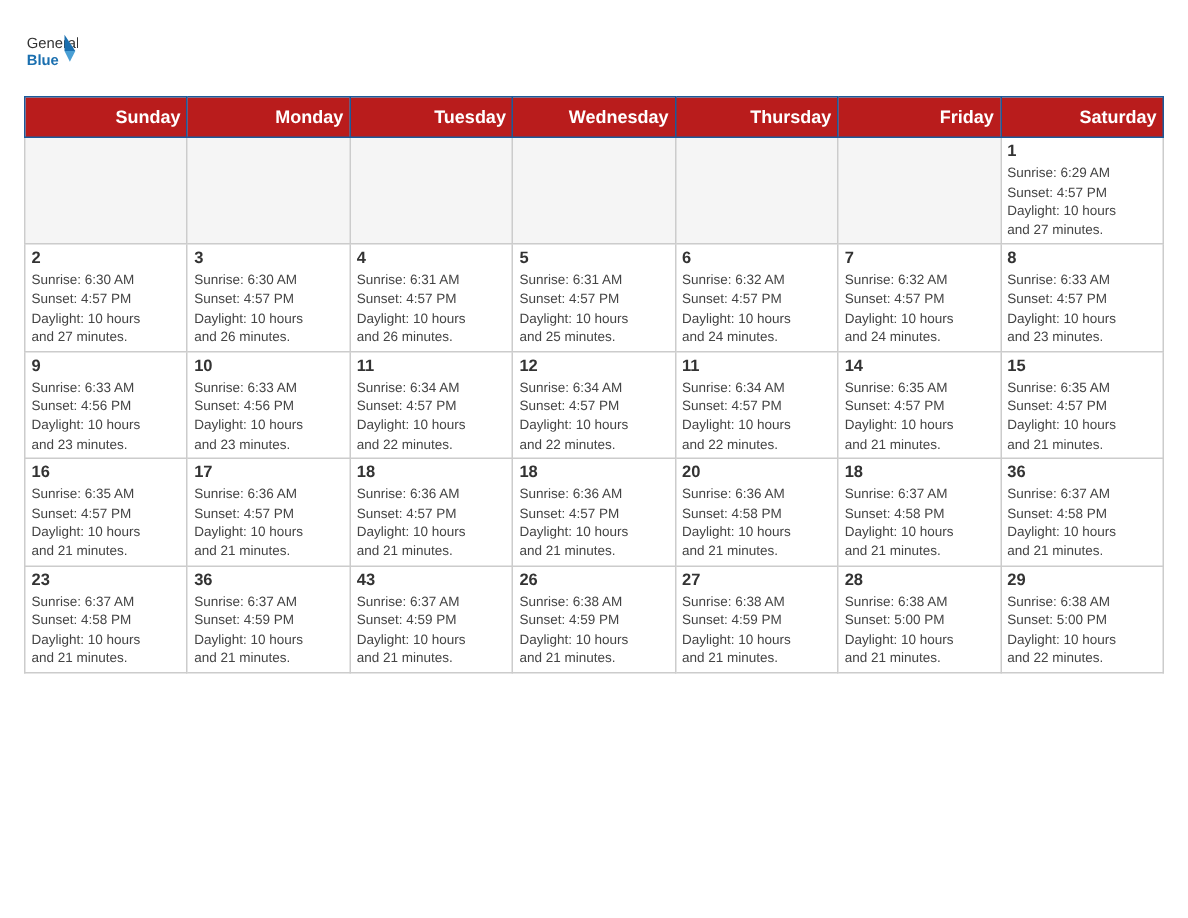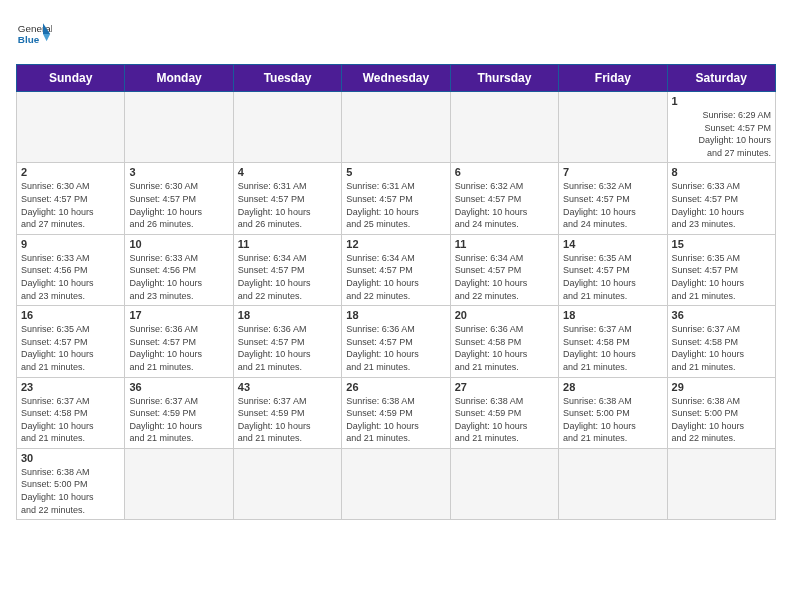--- a/index.html
+++ b/index.html
@@ -36,26 +36,26 @@
     .location {
       font-size: 14px;
       color: #555;
     }
     .calendar {
       width: 100%;
       border-collapse: collapse;
       border: 1px solid #ccc;
     }
     .calendar th {
-      background: #4c1d95;
+      background: #b91c1c;
       color: #fff;
       font-size: 12px;
       font-weight: bold;
       padding: 6px 4px;
-      text-align: center;
+      text-align: right;
       border: 1px solid #1a5a9a;
     }
     .calendar td {
       vertical-align: top;
       border: 1px solid #ccc;
       padding: 3px 4px;
       font-size: 9.5px;
       color: #333;
       background: #fff;
       width: calc(100% / 7);
@@ -113,21 +113,21 @@
   <tbody id="calendar-body">
   <tr>
         <td class="empty"></td>
         <td class="empty"></td>
         <td class="empty"></td>
         <td class="empty"></td>
         <td class="empty"></td>
         <td class="empty"></td>
         <td>
           <span class="day-num">1</span>
-          <div class="day-info" style="white-space: pre-line; text-align: right;">Sunrise: 6:29 AM
+          <div class="day-info" style="white-space: pre-line;">Sunrise: 6:29 AM
 Sunset: 4:57 PM
 Daylight: 10 hours
 and 27 minutes.</div>
         </td>
       </tr>
       <tr>
         <td>
           <span class="day-num">2</span>
           <div class="day-info" style="white-space: pre-line;">Sunrise: 6:30 AM
 Sunset: 4:57 PM
@@ -322,30 +322,15 @@
 Daylight: 10 hours
 and 21 minutes.</div>
         </td>
         <td>
           <span class="day-num">29</span>
           <div class="day-info" style="white-space: pre-line;">Sunrise: 6:38 AM
 Sunset: 5:00 PM
 Daylight: 10 hours
 and 22 minutes.</div>
         </td>
-      </tr>
-      <tr class="last-row">
-        <td>
-          <span class="day-num">30</span>
-          <div class="day-info" style="white-space: pre-line;">Sunrise: 6:38 AM
-Sunset: 5:00 PM
-Daylight: 10 hours
-and 22 minutes.</div>
-        </td>
-        <td class="empty"></td>
-        <td class="empty"></td>
-        <td class="empty"></td>
-        <td class="empty"></td>
-        <td class="empty"></td>
-        <td class="empty"></td>
       </tr>
     </tbody>
 </table>
 
 </body></html>

